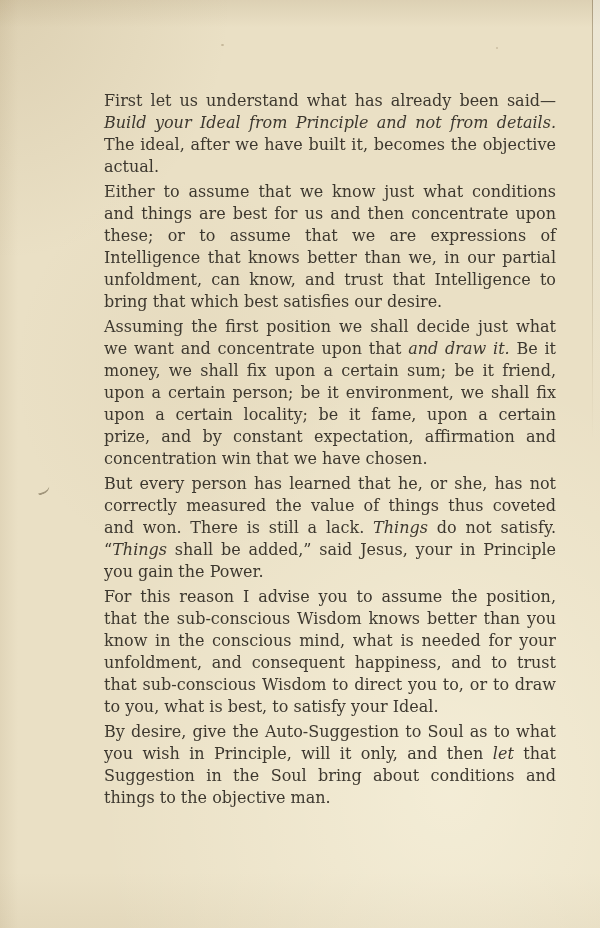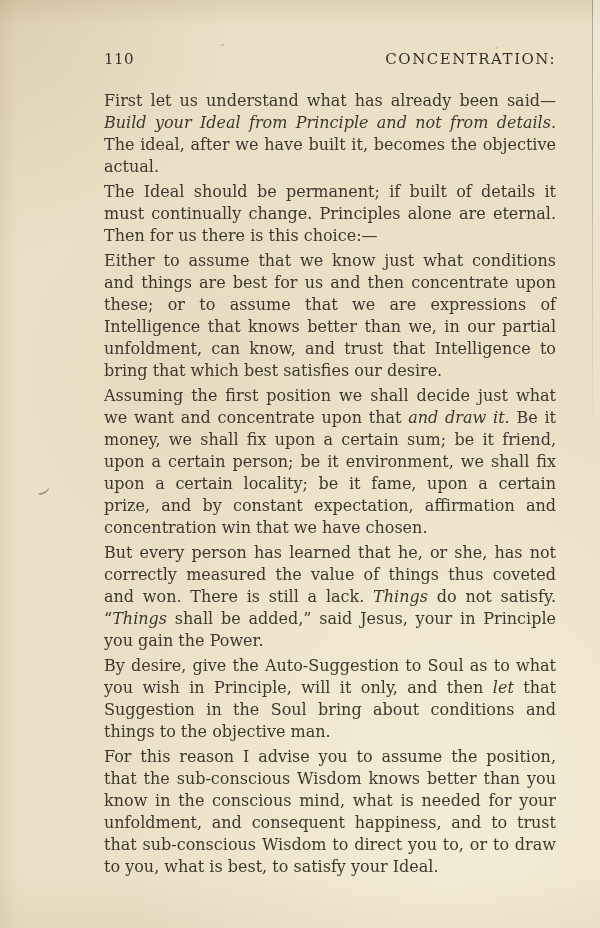--- a/index.html
+++ b/index.html
@@ -108,31 +108,26 @@
     background: rgba(130, 110, 75, 0.3);
   }
 </style>
 </head>
 <body>
 
 <div class="page">
   <div class="crease"></div>
   <div class="edge-strip"></div>
 
-  <div class="header">
-    <span class="page-number">110</span>
-    <span class="running-title">CONCENTRATION:</span>
-  </div>
 
   <div class="text-block">
       <p class="para"><span class="run">First let us understand what has already been said— </span><span class="run it">Build your Ideal from Principle and not from details.</span><span class="run"> The ideal, after we have built it, becomes the objective actual.</span></p>
-      <p class="para"><span class="run">The Ideal should be permanent; if built of details it must continually change.  Principles alone are eternal.  Then for us there is this choice:—</span></p>
       <p class="para"><span class="run">Either to assume that we know just what conditions and things are best for us and then concentrate upon these; or to assume that we are expressions of Intelligence that knows better than we, in our partial unfoldment, can know, and trust that Intelligence to bring that which best satisfies our desire.</span></p>
       <p class="para"><span class="run">Assuming the first position we shall decide just what we want and concentrate upon that </span><span class="run it">and draw it.</span><span class="run">  Be it money, we shall fix upon a certain sum; be it friend, upon a certain person; be it environment, we shall fix upon a certain locality; be it fame, upon a certain prize, and by constant expectation, affirmation and concentration win that we have chosen.</span></p>
       <p class="para"><span class="run">But every person has learned that he, or she, has not correctly measured the value of things thus coveted and won.  There is still a lack.  </span><span class="run it">Things</span><span class="run"> do not satisfy. “</span><span class="run it">Things</span><span class="run"> shall be added,” said Jesus, your in Principle you gain the Power.</span></p>
+      <p class="para"><span class="run">For this reason I advise you to assume the position, that the sub-conscious Wisdom knows better than you know in the conscious mind, what is needed for your unfoldment, and consequent happiness, and to trust that sub-conscious Wisdom to direct you to, or to draw to you, what is best, to satisfy your Ideal.</span></p>
       <p class="para"><span class="run">By desire, give the Auto-Suggestion to Soul as to what you wish in Principle, will it only, and then </span><span class="run it">let</span><span class="run"> that Suggestion in the Soul bring about conditions and things to the objective man.</span></p>
-      <p class="para"><span class="run">For this reason I advise you to assume the position, that the sub-conscious Wisdom knows better than you know in the conscious mind, what is needed for your unfoldment, and consequent happiness, and to trust that sub-conscious Wisdom to direct you to, or to draw to you, what is best, to satisfy your Ideal.</span></p>
     </div>
 
   <div class="pen-mark"></div>
   <div class="speck-1"></div>
   <div class="speck-2"></div>
 </div>
 
 </body></html>

